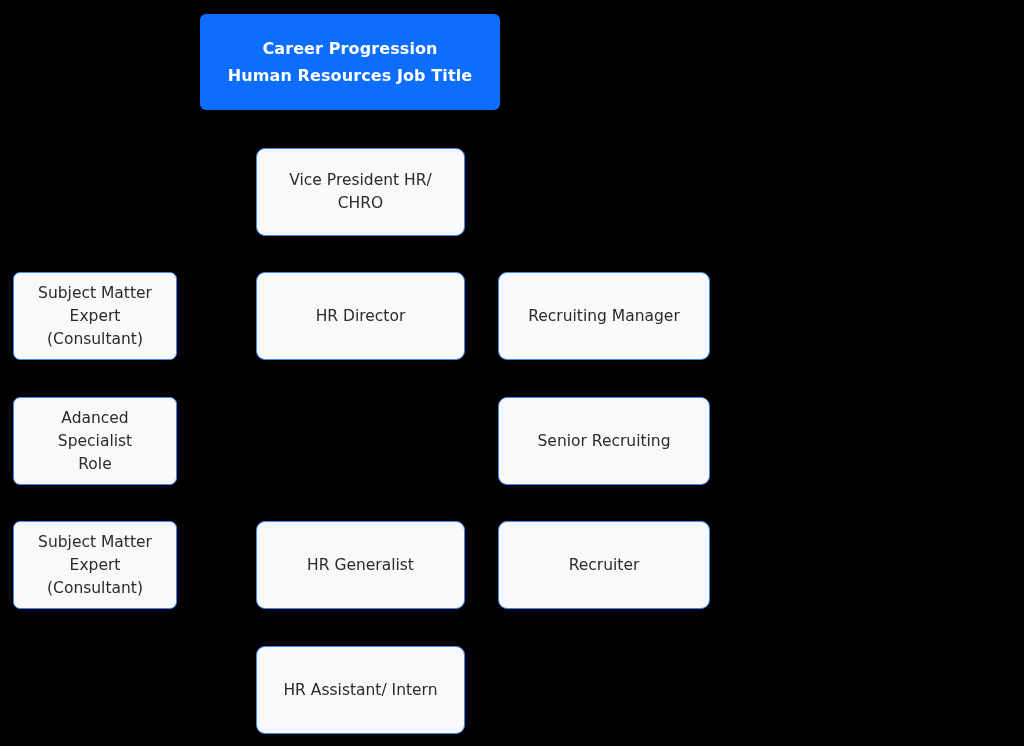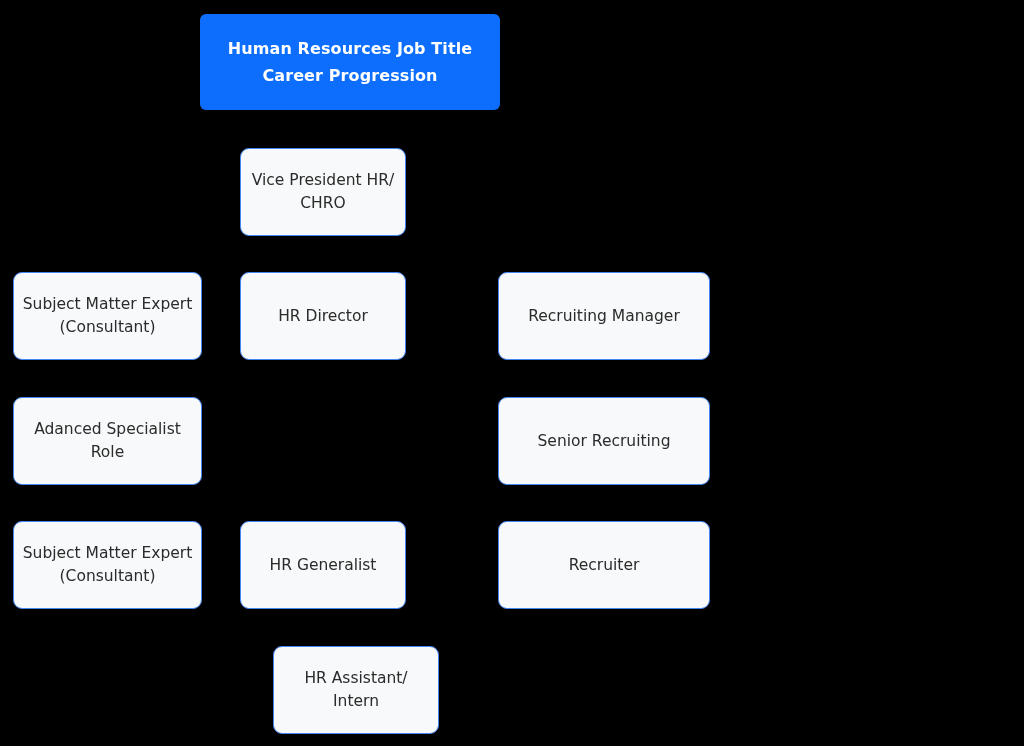--- a/index.html
+++ b/index.html
@@ -64,39 +64,39 @@
   .node-label {
     color: #2b2b2b;
     font-size: 15.5px;
     line-height: 23px;
     text-align: center;
     width: 100%;
     white-space: pre-line;
   }
 
   
-  .col-left   { left: 13px;  width: 189px; }
-  .col-mid    { left: 240px; width: 166px; }
+  .col-left   { left: 13px;  width: 164px; border-radius: 7px; }
+  .col-mid    { left: 256px; width: 209px; }
   .col-right  { left: 498px; width: 212px; }
 
   
   .row-1 { top: 148px; height: 88px; }
   .row-2 { top: 272px; height: 88px; }
   .row-3 { top: 397px; height: 88px; }
   .row-4 { top: 521px; height: 88px; }
-  .row-5 { top: 646px; height: 88px; margin-left: 33px; }
+  .row-5 { top: 646px; height: 88px; }
 </style>
 </head>
 <body>
 
 <div id="canvas">
 
   <div class="title-box">
+    <div class="title-line">Career Progression</div>
     <div class="title-line">Human Resources Job Title</div>
-    <div class="title-line">Career Progression</div>
   </div>
 
   <div class="node col-mid row-1">
     <span class="node-label">Vice President HR/
 CHRO</span>
   </div>
   <div class="node col-mid row-2">
     <span class="node-label">HR Director</span>
   </div>
   <div class="node col-mid row-4">

